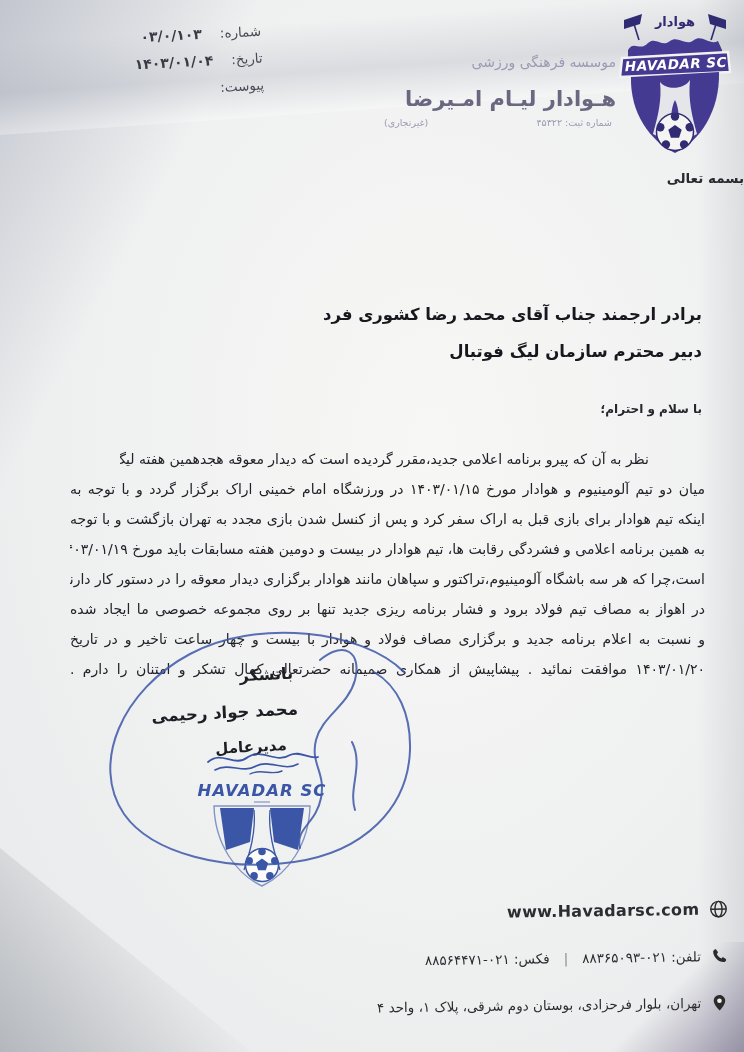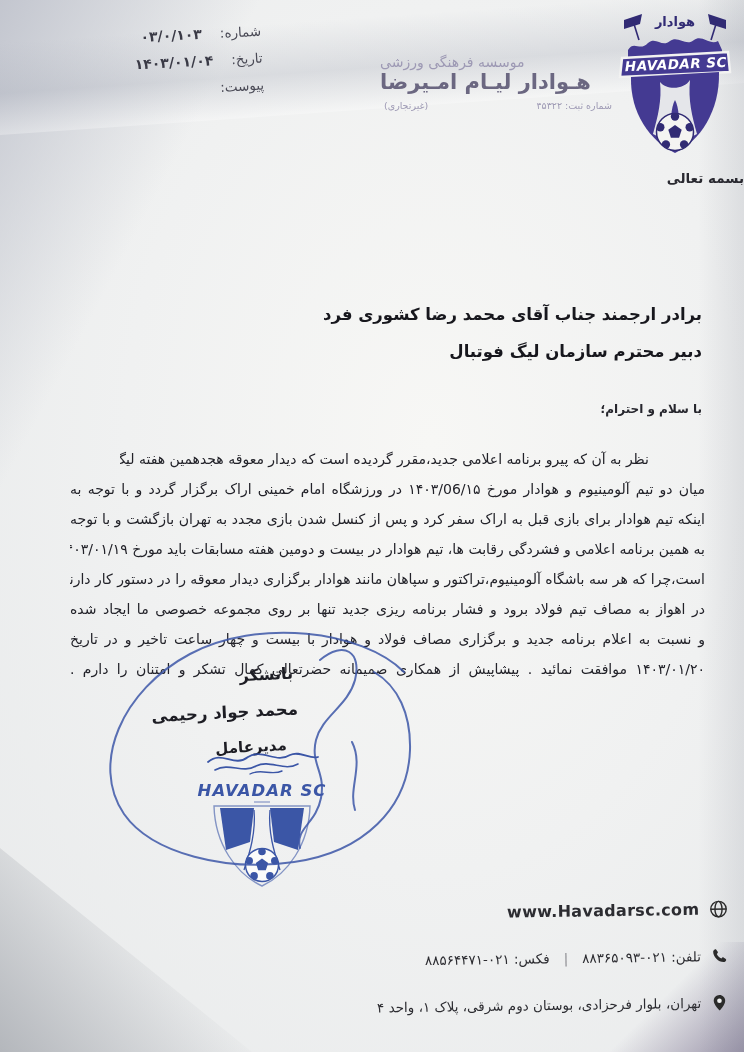--- a/index.html
+++ b/index.html
@@ -22,23 +22,23 @@
   .shade-right{right:0;top:0;width:46px;height:100%;
     background:linear-gradient(to left,rgba(120,125,140,.16),rgba(120,125,140,0));}
 
   
   .meta{position:absolute;left:58px;top:28px;width:205px;direction:rtl;transform:rotate(-3deg);}
   .meta-row{display:flex;align-items:baseline;gap:18px;height:27px;}
   .meta-label{font-size:13.5px;color:#4a4a56;}
   .meta-value{font-size:14px;font-weight:bold;letter-spacing:1.5px;color:#3a3a46;}
 
   
-  .org{position:absolute;right:128px;top:54px;width:236px;direction:rtl;text-align:left;}
+  .org{position:absolute;right:128px;top:54px;width:236px;direction:rtl;text-align:right;}
   .org-small{font-size:14px;color:#9d99b4;}
-  .org-name{font-size:21px;font-weight:bold;color:#6b6781;margin-top:0;}
+  .org-name{font-size:21px;font-weight:bold;color:#6b6781;margin-top:17px;}
   .org-sub{display:flex;justify-content:space-between;margin-top:6px;font-size:9.5px;color:#9d99b4;padding:0 4px;}
 
   
   .logo{position:absolute;right:8px;top:10px;width:122px;height:150px;}
 
   
   .besmele{position:absolute;left:48px;right:0;top:170px;text-align:right;
     font-size:13.5px;font-weight:bold;color:#2a2a31;}
   .recipient{position:absolute;right:42px;top:296px;direction:rtl;
     font-size:16.5px;font-weight:bold;color:#17171d;line-height:37px;}
@@ -135,21 +135,21 @@
 
   <div class="recipient">
     <div>برادر ارجمند جناب آقای محمد رضا کشوری فرد</div>
     <div>دبیر محترم سازمان لیگ فوتبال</div>
   </div>
 
   <div class="salutation">با سلام و احترام؛</div>
 
   <div class="body">
     <div class="body-line">نظر به آن که پیرو برنامه اعلامی جدید،مقرر گردیده است که دیدار معوقه هجدهمین هفته لیگ برتر</div>
-    <div class="body-line">میان دو تیم آلومینیوم و هوادار مورخ ۱۴۰۳/06/۱۵ در ورزشگاه امام خمینی اراک برگزار گردد و با توجه به</div>
+    <div class="body-line">میان دو تیم آلومینیوم و هوادار مورخ ۱۴۰۳/۰۱/۱۵ در ورزشگاه امام خمینی اراک برگزار گردد و با توجه به</div>
     <div class="body-line">اینکه تیم هوادار برای بازی قبل به اراک سفر کرد و پس از کنسل شدن بازی مجدد به تهران بازگشت و با توجه</div>
     <div class="body-line">به همین برنامه اعلامی و فشردگی رقابت ها، تیم هوادار در بیست و دومین هفته مسابقات باید مورخ ۱۴۰۳/۰۱/۱۹</div>
     <div class="body-line">است،چرا که هر سه باشگاه آلومینیوم،تراکتور و سپاهان مانند هوادار برگزاری دیدار معوقه را در دستور کار دارند</div>
     <div class="body-line">در اهواز به مصاف تیم فولاد برود و فشار برنامه ریزی جدید تنها بر روی مجموعه خصوصی ما ایجاد شده</div>
     <div class="body-line">و نسبت به اعلام برنامه جدید و برگزاری مصاف فولاد و هوادار با بیست و چهار ساعت تاخیر و در تاریخ</div>
     <div class="body-line">۱۴۰۳/۰۱/۲۰ موافقت نمائید . پیشاپیش از همکاری صمیمانه حضرتعالی کمال تشکر و امتنان را دارم .</div>
   </div>
 
   <div class="closing">
     <div class="thanks">باتشکر</div>

